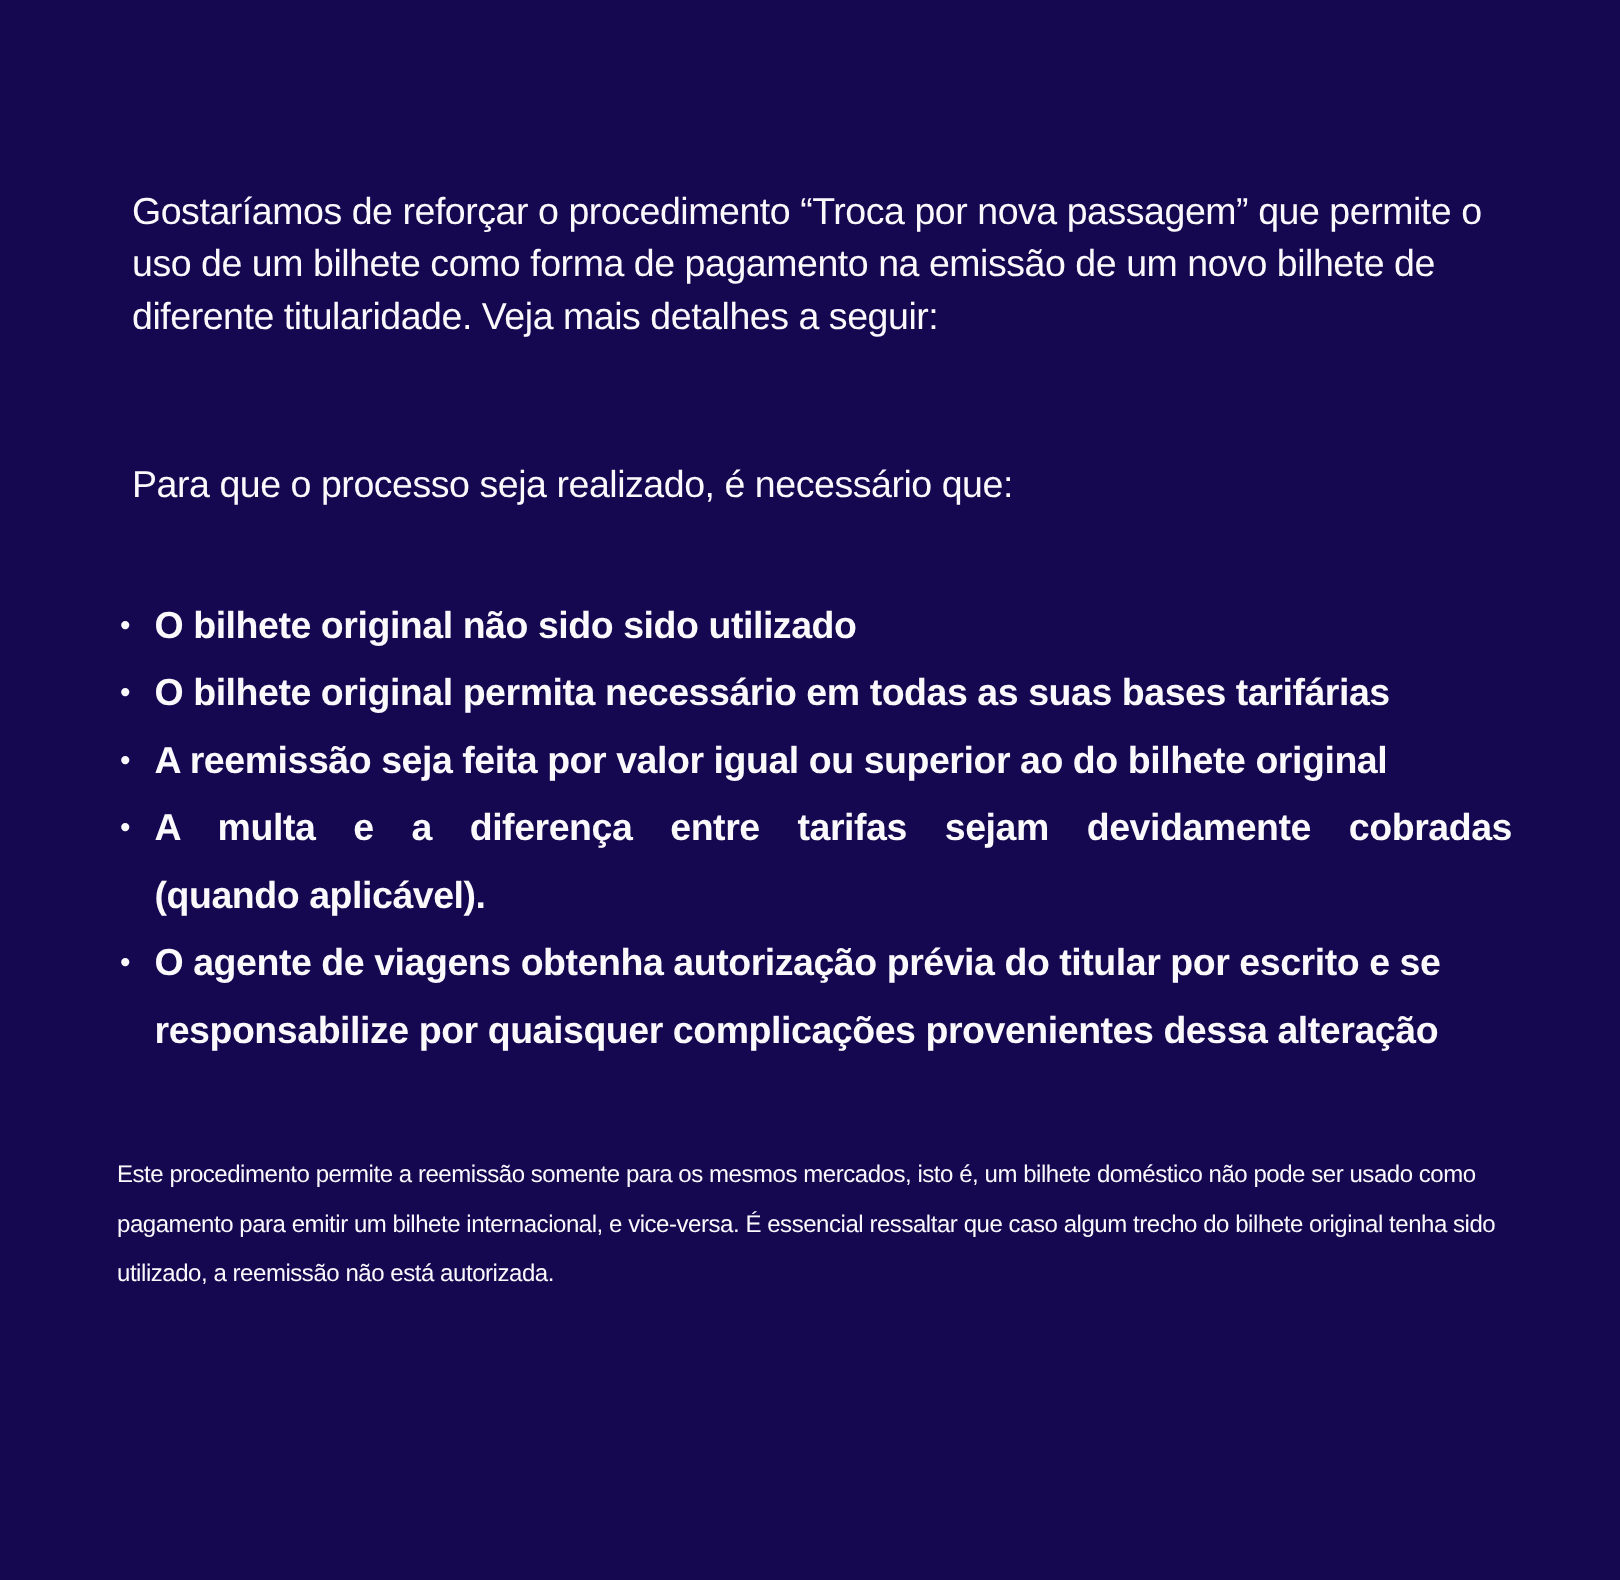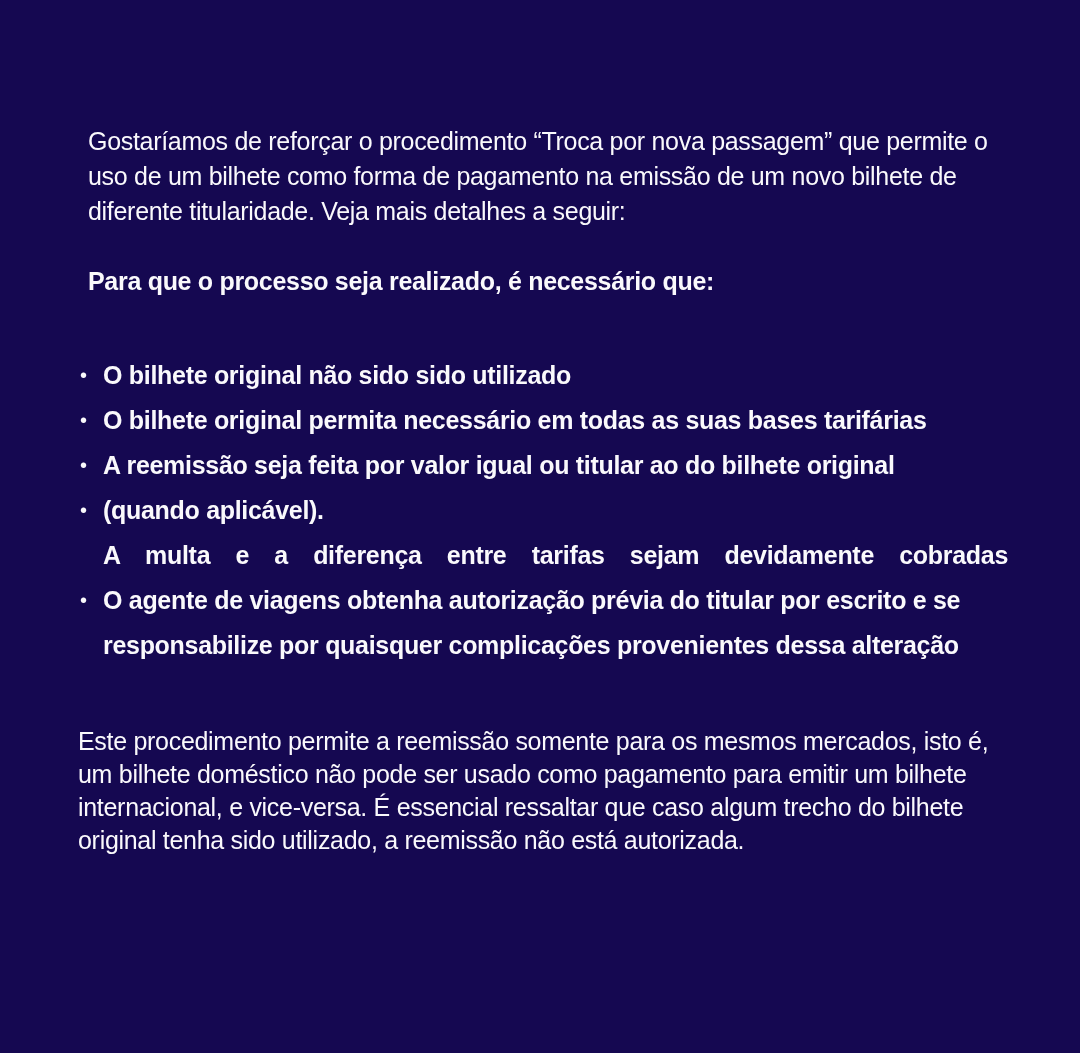--- a/index.html
+++ b/index.html
@@ -24,26 +24,26 @@
   .intro-paragraph {
     margin: 0 0 0 10px;
     padding-top: 124px;
     width: 924px;
     font-size: 25px;
     line-height: 35px;
     letter-spacing: -0.3px;
     font-weight: 400;
   }
   .requirements-heading {
-    margin: 35px 0 0 10px;
+    margin: 77px 0 0 10px;
     width: 924px;
     font-size: 25px;
     line-height: 35px;
     letter-spacing: -0.3px;
-    font-weight: 700;
+    font-weight: 400;
   }
   ul.requirements-list {
     list-style: none;
     margin: 54px 0 0 2px;
     padding: 0;
     width: 928px;
     font-size: 25px;
     font-weight: 700;
     line-height: 45px;
     letter-spacing: -0.3px;
@@ -66,21 +66,21 @@
   .li-line {
     display: block;
   }
   .li-line.justified {
     text-align: justify;
     text-align-last: justify;
   }
   .closing-paragraph {
     margin: 57px 0 0 0;
     width: 942px;
-    font-size: 25px;
+    font-size: 16px;
     line-height: 33px;
     letter-spacing: -0.3px;
     font-weight: 400;
   }
 </style>
 </head>
 <body>
 
 <div class="page">
 
@@ -92,27 +92,27 @@
     <li>
       <span class="bullet-dot">•</span>
       <span class="li-text">O bilhete original não sido sido utilizado</span>
     </li>
     <li>
       <span class="bullet-dot">•</span>
       <span class="li-text">O bilhete original permita necessário em todas as suas bases tarifárias</span>
     </li>
     <li>
       <span class="bullet-dot">•</span>
-      <span class="li-text">A reemissão seja feita por valor igual ou titular ao do bilhete original</span>
+      <span class="li-text">A reemissão seja feita por valor igual ou superior ao do bilhete original</span>
     </li>
     <li>
       <span class="bullet-dot">•</span>
       <span class="li-text">
+        <span class="li-line justified">A multa e a diferença entre tarifas sejam devidamente cobradas</span>
         <span class="li-line">(quando aplicável).</span>
-        <span class="li-line justified">A multa e a diferença entre tarifas sejam devidamente cobradas</span>
       </span>
     </li>
     <li>
       <span class="bullet-dot">•</span>
       <span class="li-text">O agente de viagens obtenha autorização prévia do titular por escrito e se responsabilize por quaisquer complicações provenientes dessa alteração</span>
     </li>
   </ul>
 
   <p class="closing-paragraph">Este procedimento permite a reemissão somente para os mesmos mercados, isto é, um bilhete doméstico não pode ser usado como pagamento para emitir um bilhete internacional, e vice-versa. É essencial ressaltar que caso algum trecho do bilhete original tenha sido utilizado, a reemissão não está autorizada.</p>
 

